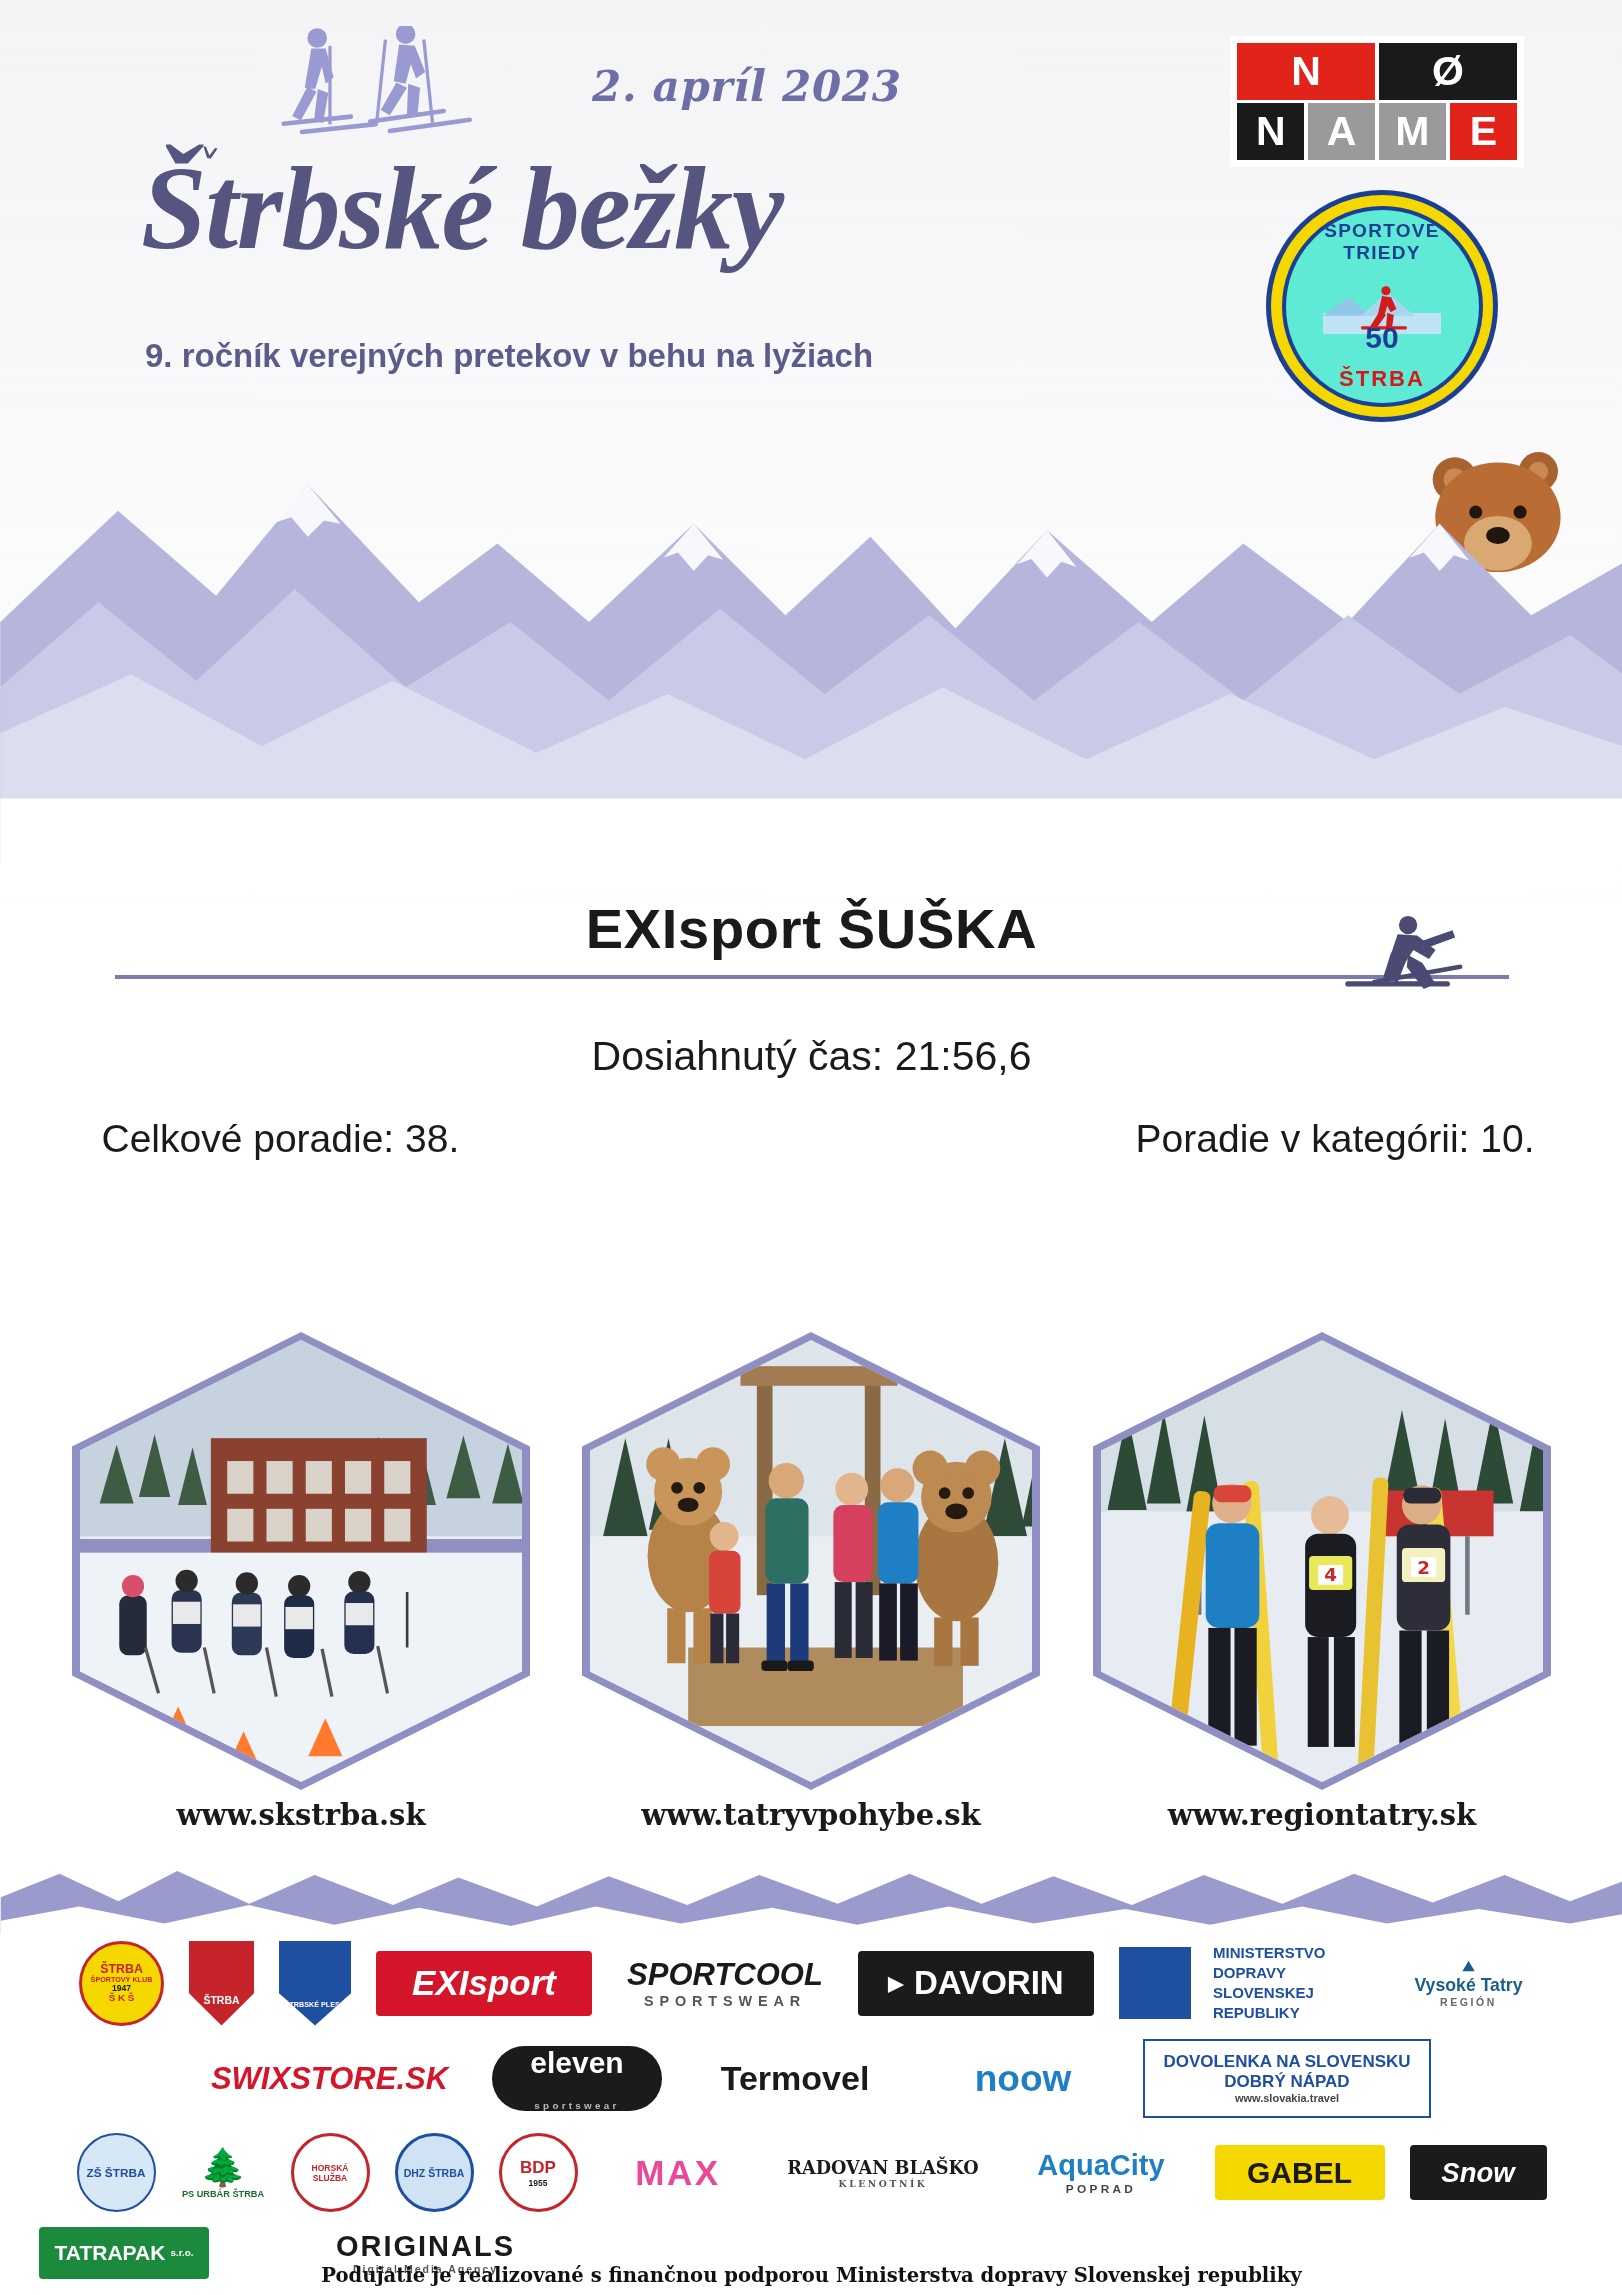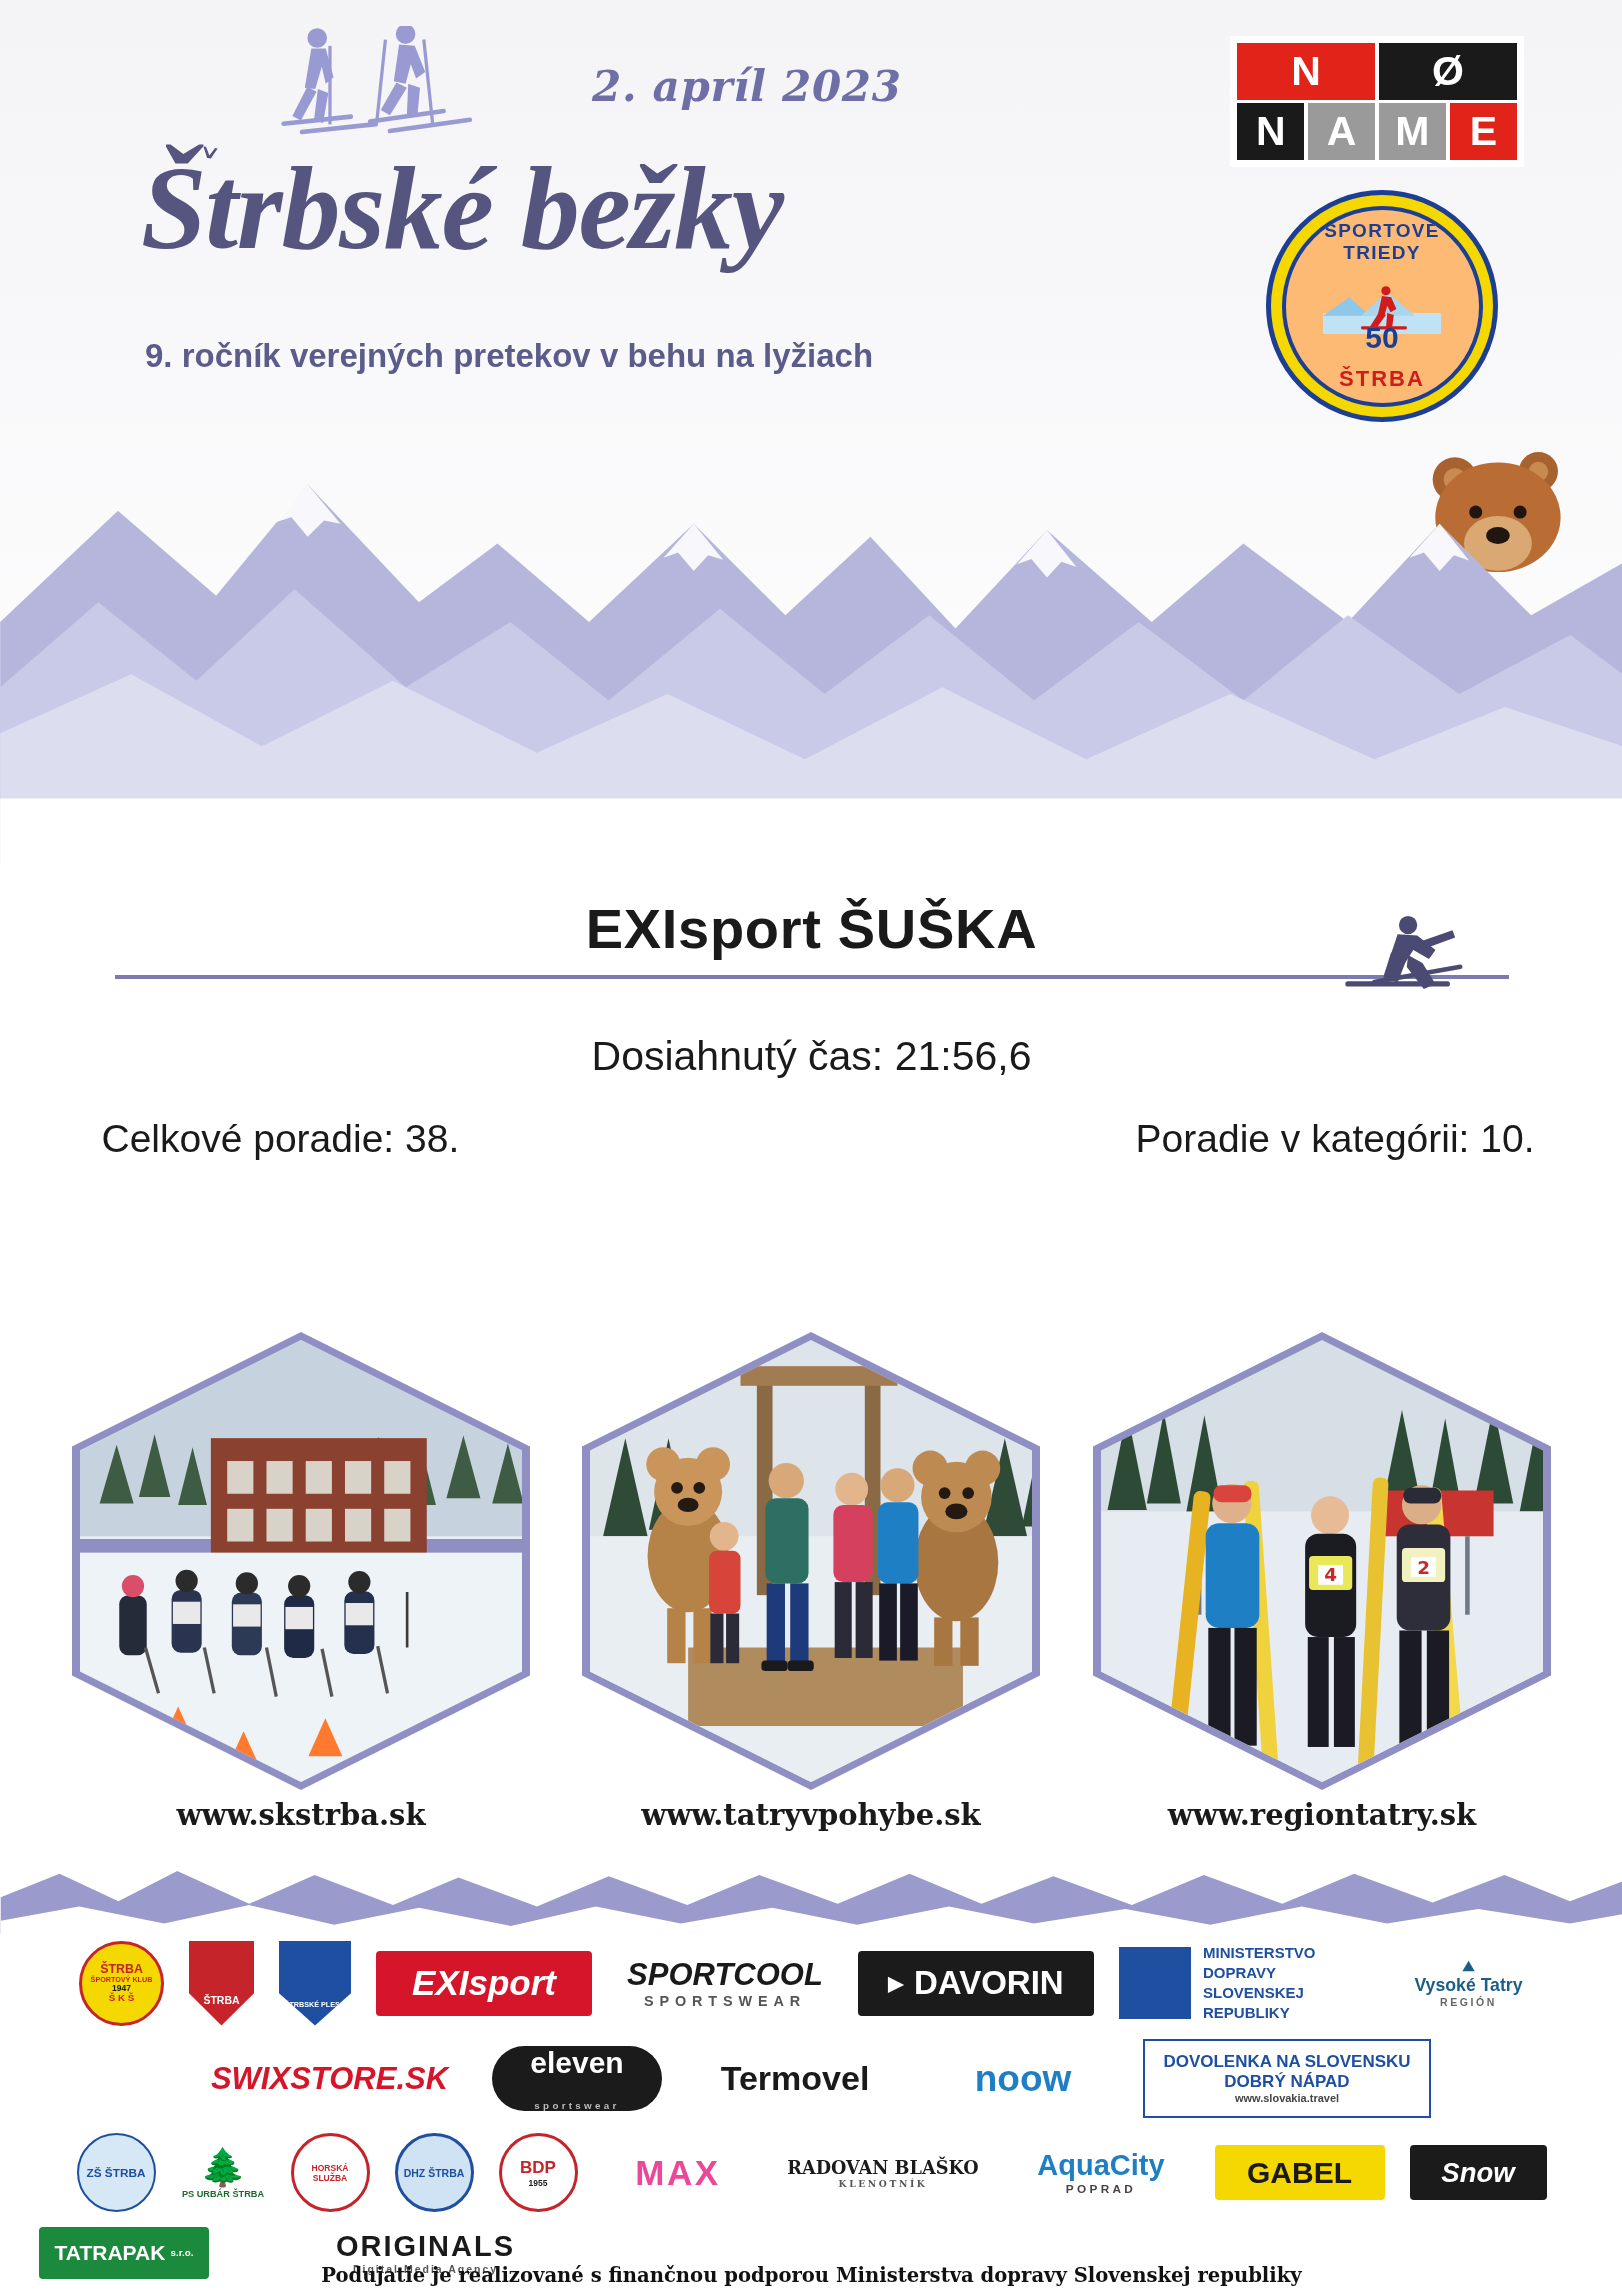--- a/index.html
+++ b/index.html
@@ -130,21 +130,21 @@
     border-radius: 50%;
     background: #f5d800;
     border: 5.9px solid #1c3f94;
     box-sizing: border-box;
     overflow: hidden;
   }
   .badge-inner {
     position: absolute;
     inset: 10.5px;
     border-radius: 50%;
-    background: #fdba74;
+    background: #5eead4;
     border: 4.6px solid #1c3f94;
     box-sizing: border-box;
     overflow: hidden;
     text-decoration: underline;
   }
   .badge-arc-top {
     position: absolute;
     top: 10.5px;
     left: 0;
     width: 100%;
@@ -710,21 +710,21 @@
       <div class="sp" style="width:216px;height:72px;flex-direction:column;color:#1a1a1a;">
         <span style="font-size:31px;font-style:italic;">SPORTCOOL</span>
         <span style="font-size:14.4px;letter-spacing:5.9px;color:#555;">SPORTSWEAR</span>
       </div>
 
       <div class="sp" style="width:236px;height:65px;background:#1b1b1b;color:#ffffff;font-size:33px;border-radius:3.9px;gap:10.5px;">
         <span style="font-size:19.6px;">▶</span>
         <span>DAVORIN</span>
       </div>
 
-      <div class="sp" style="width:249px;height:72px;background:#ffffff;border-left:72px solid #1f4fa0;color:#1f4fa0;font-size:15px;text-align:left;justify-content:flex-start;padding-left:12px;line-height:1.35;">
+      <div class="sp" style="width:249px;height:72px;background:#ffffff;border-left:72px solid #1f4fa0;color:#1f4fa0;font-size:15px;text-align:left;justify-content:flex-start;padding-left:22px;line-height:1.35;">
         <span>MINISTERSTVO DOPRAVY SLOVENSKEJ REPUBLIKY</span>
       </div>
 
       <div class="sp" style="width:151px;height:79px;flex-direction:column;color:#1a5e8a;">
         <span style="font-size:14.4px;">⛰</span>
         <span style="font-size:17.7px;">Vysoké Tatry</span>
         <span style="font-size:10.5px;color:#666;letter-spacing:2.6px;">REGIÓN</span>
       </div>
     </div>
 

